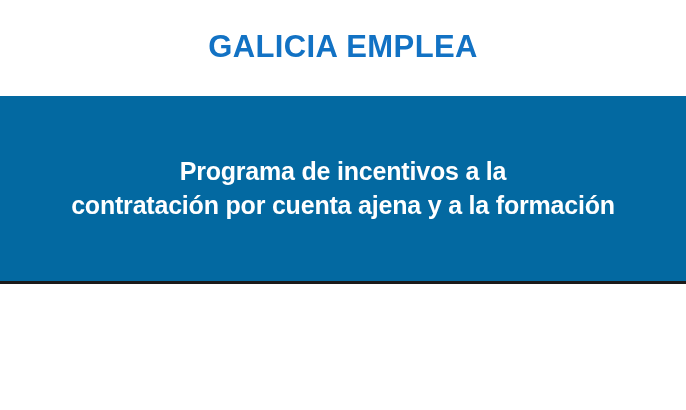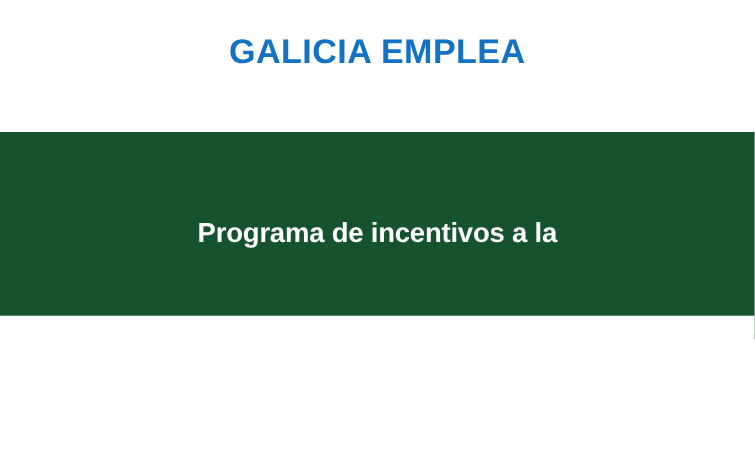--- a/index.html
+++ b/index.html
@@ -38,27 +38,26 @@
     margin-top: 4px;
   }
 
   
   .banner {
     position: absolute;
     left: 0;
     top: 96px;
     width: 686px;
     height: 188px;
-    background: #14532d;
+    background: #0369a1;
     border-bottom: 3px solid #1a1a1a;
     display: flex;
     align-items: center;
     justify-content: center;
     box-sizing: border-box;
-    margin-top: 24px;
   }
   .banner-text {
     color: #ffffff;
     font-size: 25px;
     font-weight: bold;
     line-height: 1.34;
     text-align: center;
     width: 100%;
     padding: 0 12px;
     box-sizing: border-box;
@@ -82,20 +81,21 @@
 </head>
 <body>
 
 <div class="header">
   <div class="header-title">GALICIA EMPLEA</div>
 </div>
 
 <div class="banner">
   <div class="banner-text">
     <span class="banner-line">Programa de incentivos a la</span>
+    <span class="banner-line">contratación por cuenta ajena y a la formación</span>
   </div>
 </div>
 
 <div class="footer">
 
   
   
 
   
 

